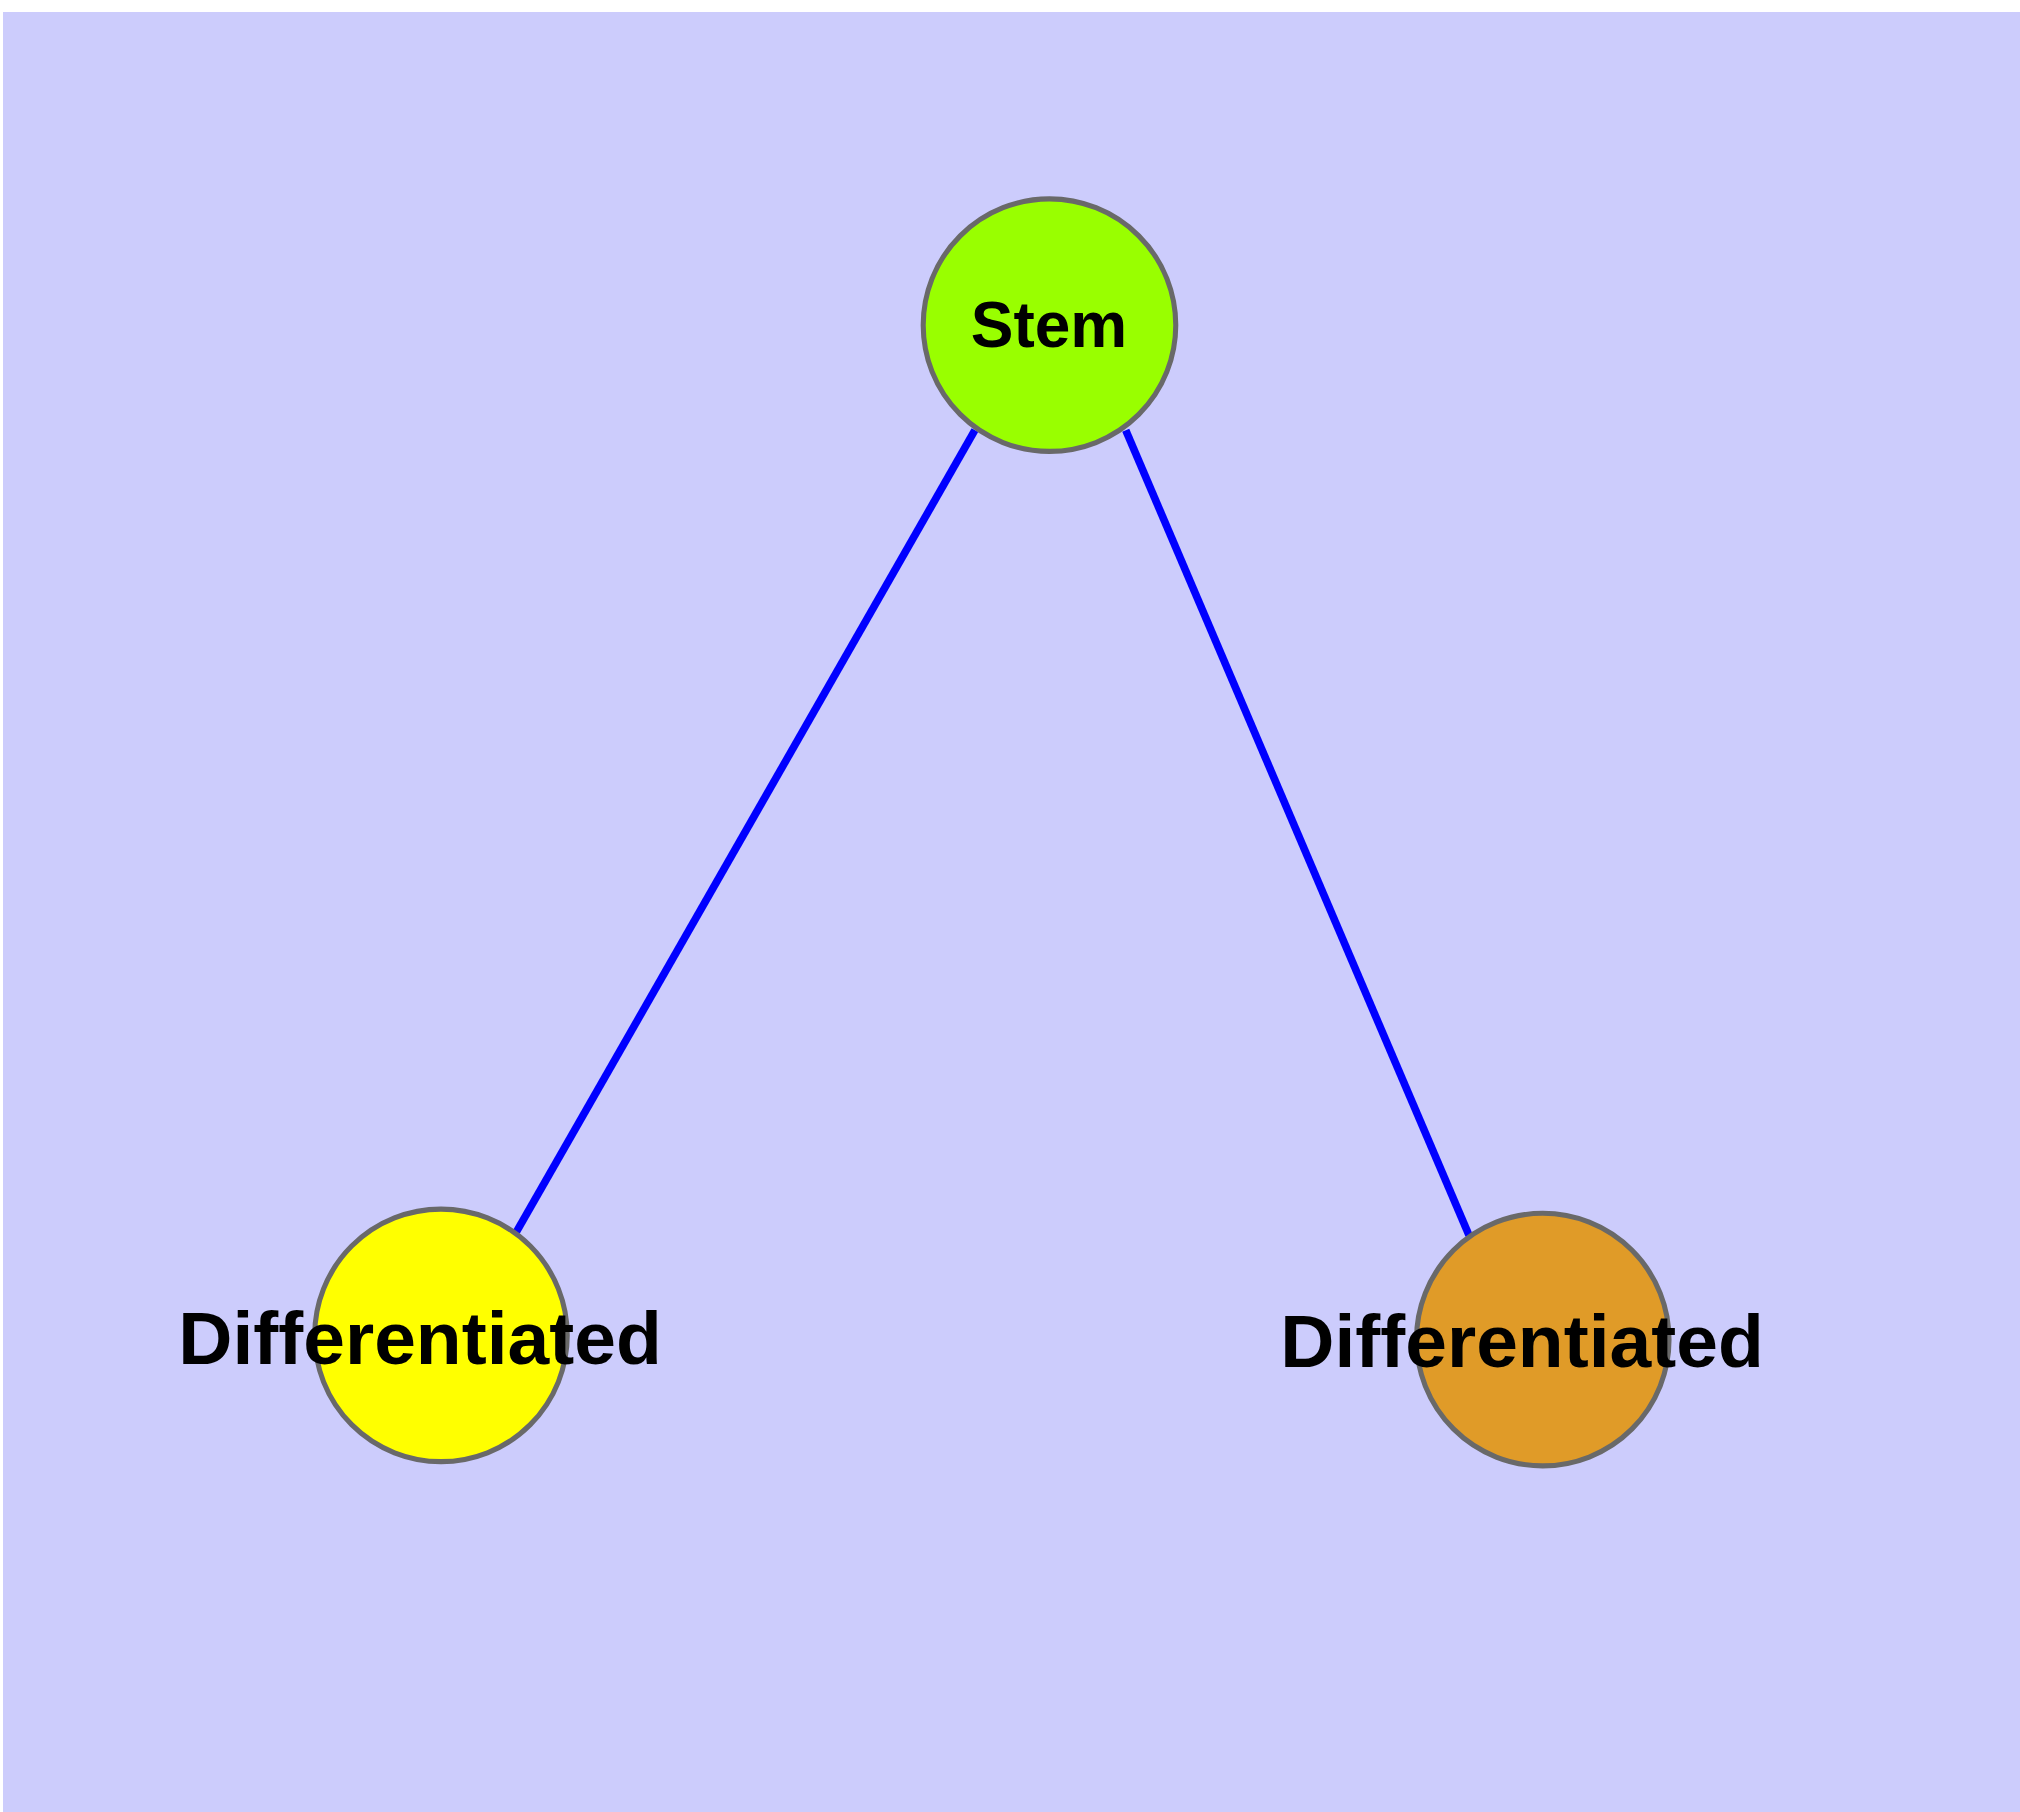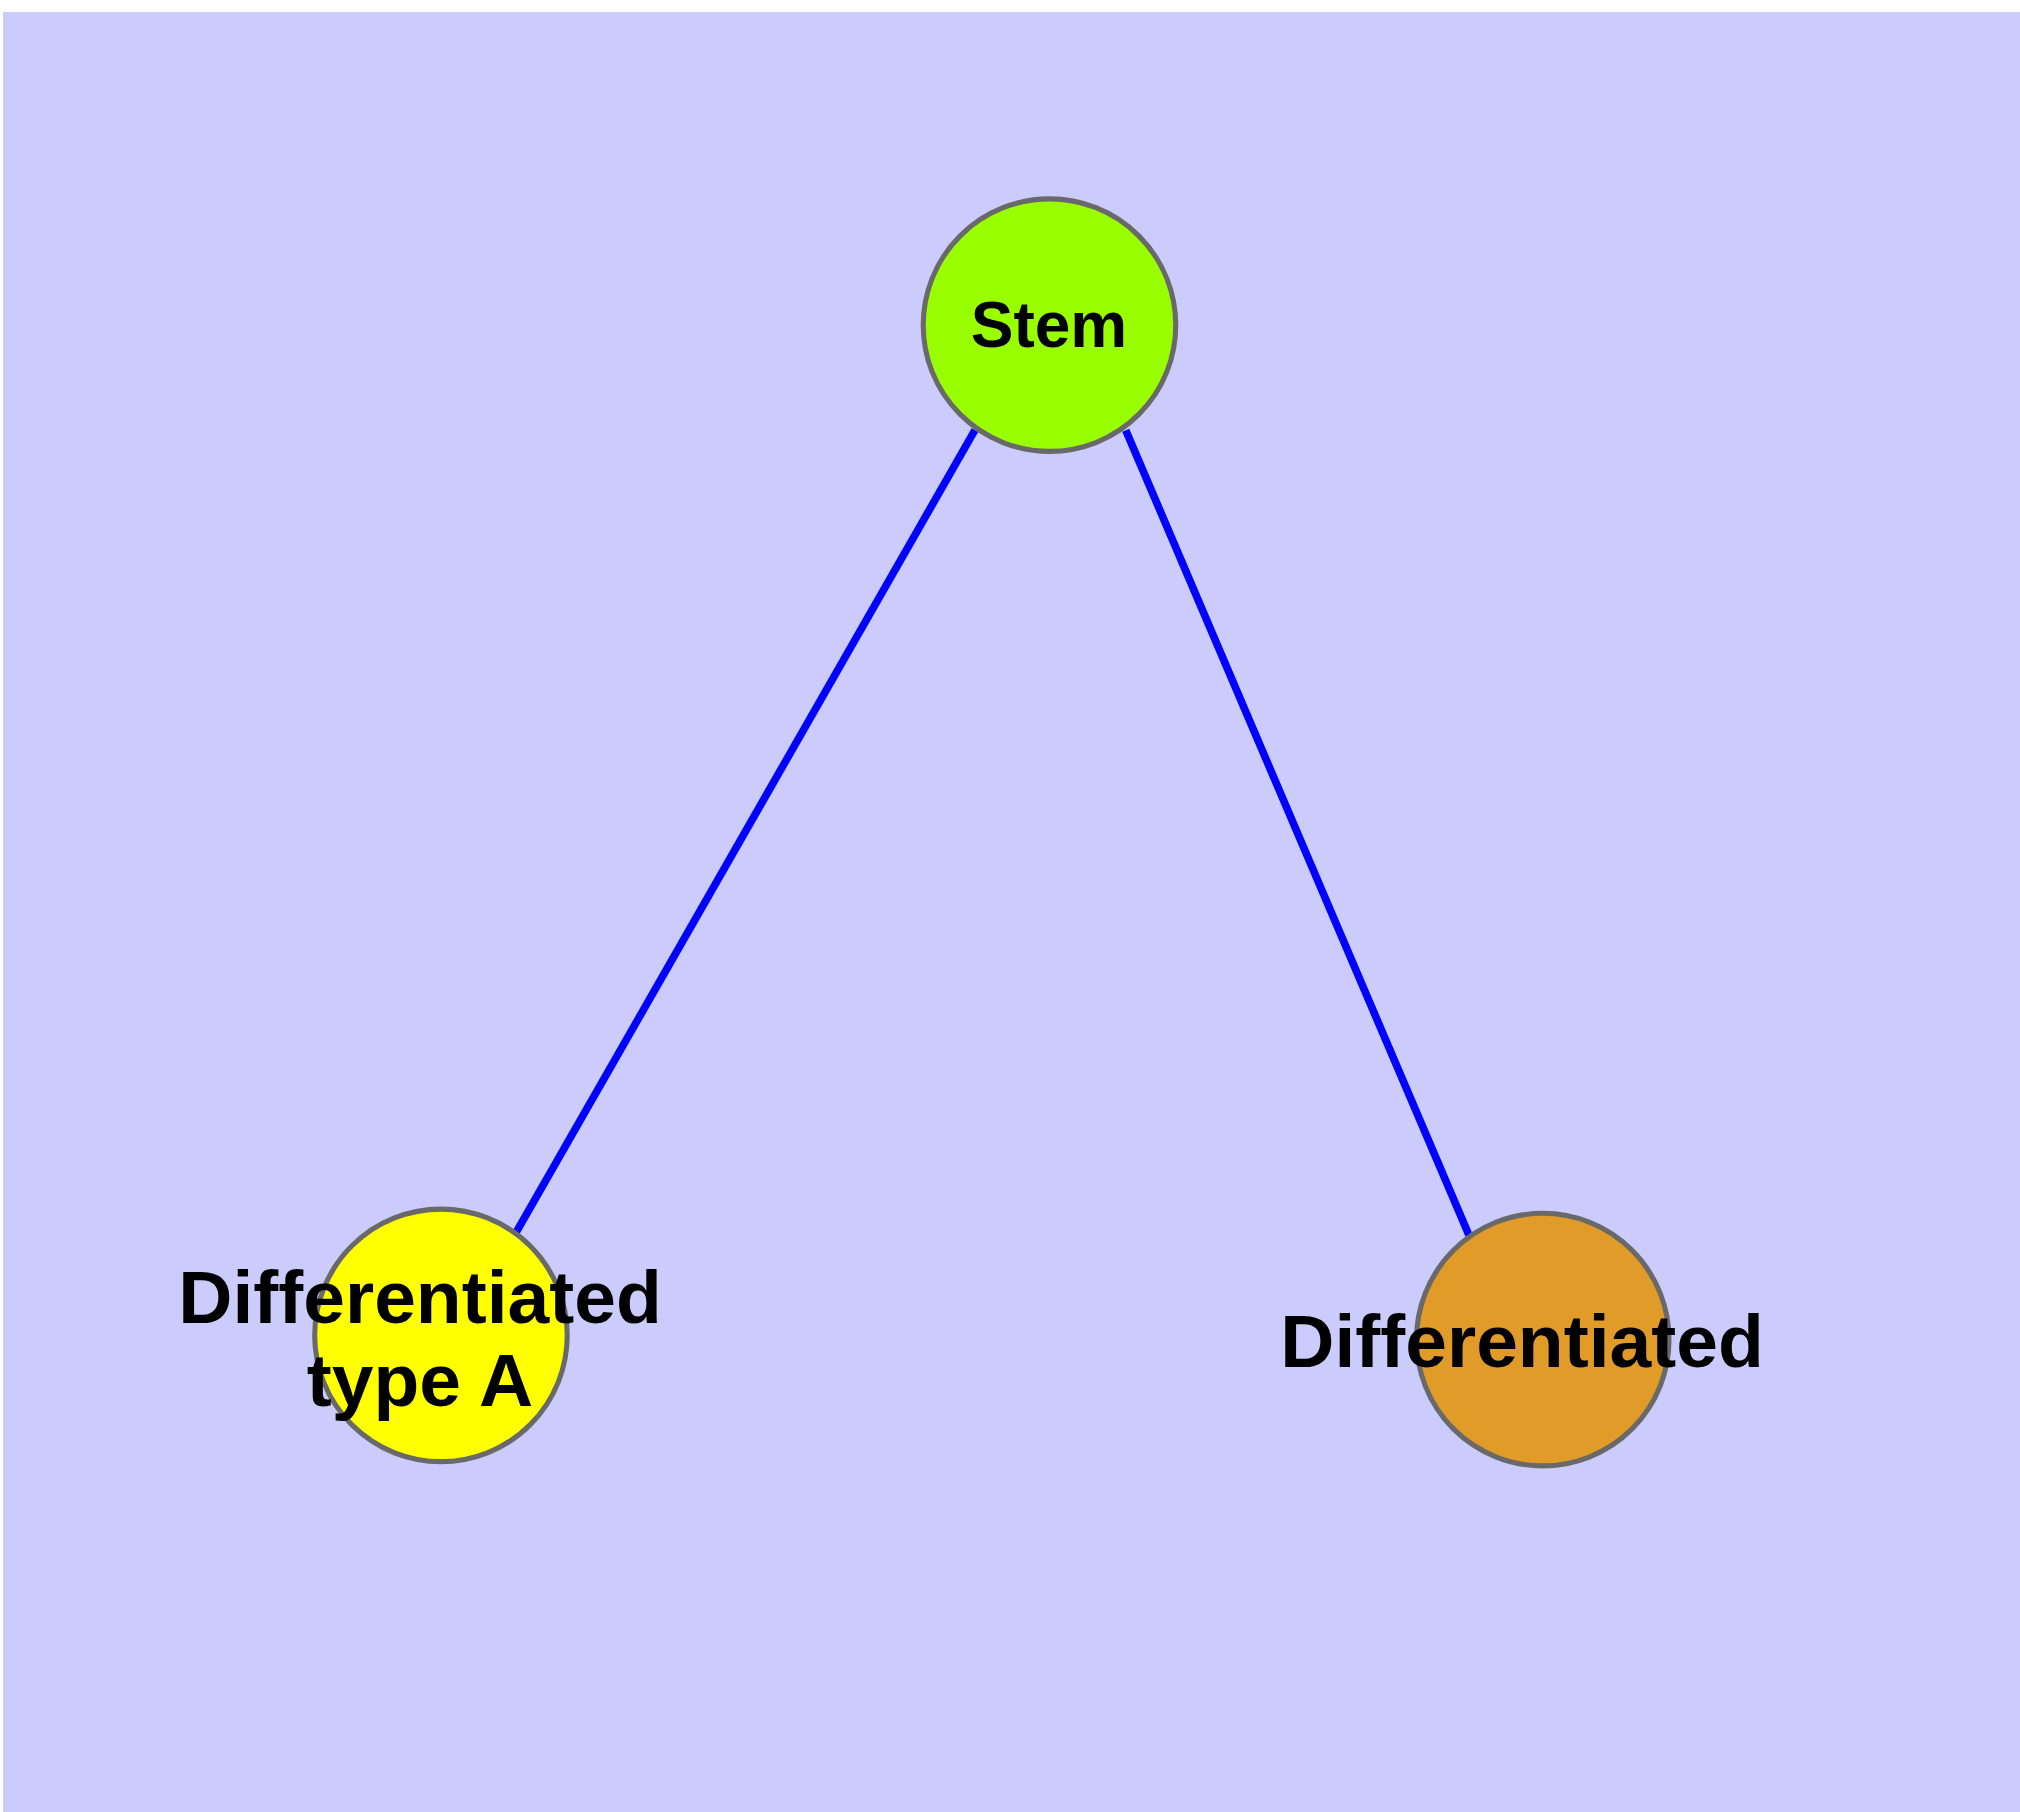--- a/index.html
+++ b/index.html
@@ -80,21 +80,20 @@
       <circle cx="1820" cy="1570" r="149" fill="#e09b28" stroke="#696969" stroke-width="6"></circle>
     </g>
   </svg>
 
   <div class="node-label" id="label-stem">
     <span class="label-line">Stem</span>
   </div>
 
   <div class="node-label" id="label-type-a">
     <span class="label-line">Differentiated</span>
-    <span class="label-line">type A</span>
   </div>
 
   <div class="node-label" id="label-type-b">
     <span class="label-line">Differentiated</span>
   </div>
 
 </div>
 
 
 </body></html>

